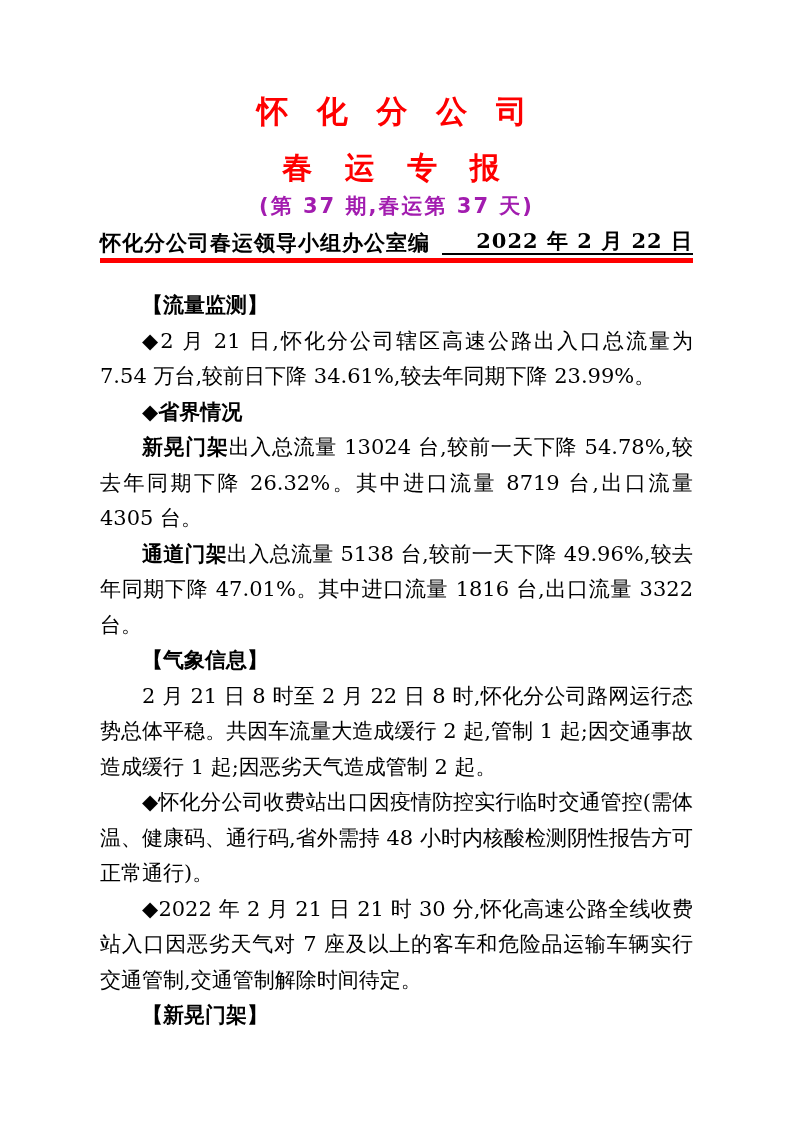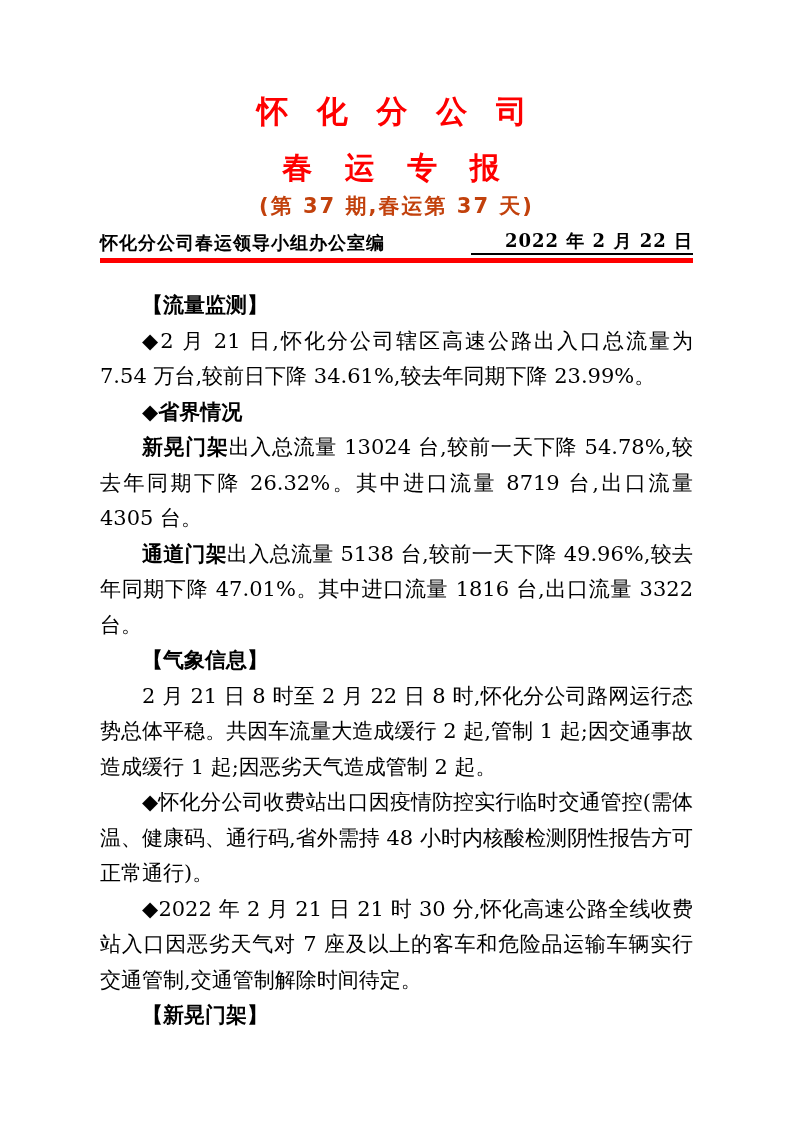--- a/index.html
+++ b/index.html
@@ -33,31 +33,31 @@
     color: #fe0000;
     letter-spacing: 11px;
     white-space: nowrap;
   }
   .issue-line {
     margin-top: 7px;
     font-family: "DejaVu Sans", "Liberation Sans", sans-serif;
     font-size: 21px;
     line-height: 27px;
     font-weight: bold;
-    color: #c2410c;
+    color: #a21caf;
     letter-spacing: 2px;
     white-space: nowrap;
   }
   .editor-row {
     margin: 8px 100px 0 100px;
     width: 593px;
     display: flex;
     justify-content: space-between;
     align-items: flex-end;
-    font-size: 18px;
+    font-size: 21px;
     line-height: 25px;
     font-weight: bold;
     text-align: left;
   }
   .editor-name { letter-spacing: 1px; }
   .publish-date {
     padding-left: 34px;
     border-bottom: 2px solid #000000;
     letter-spacing: 1px;
   }

